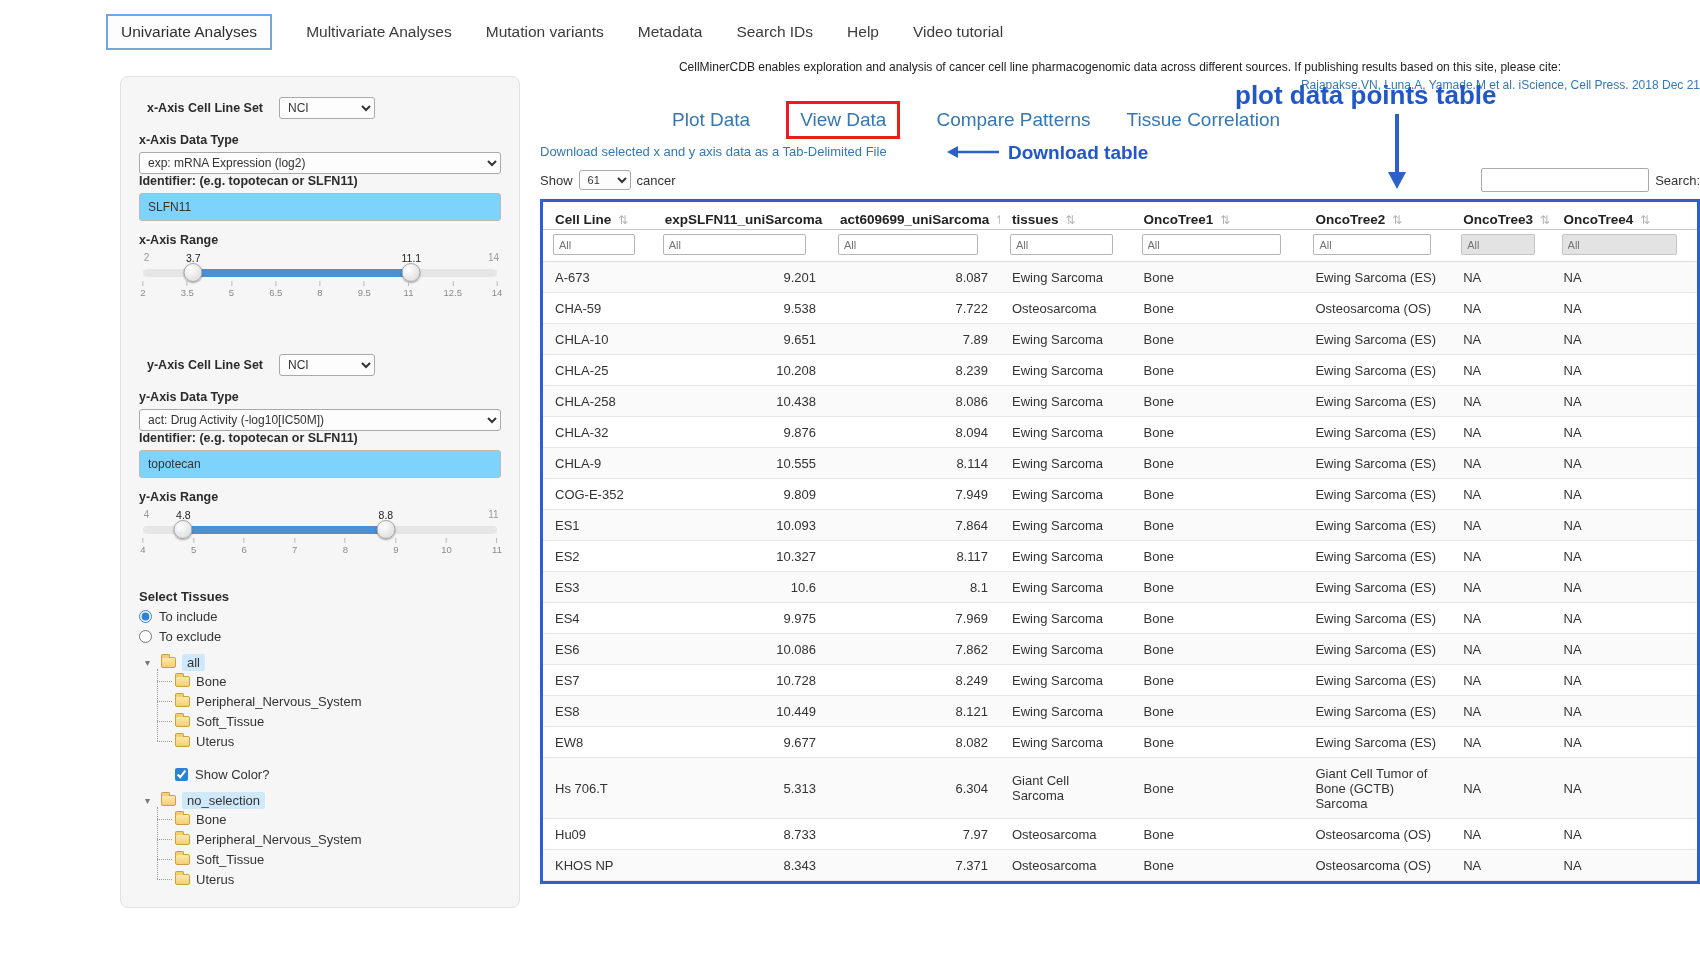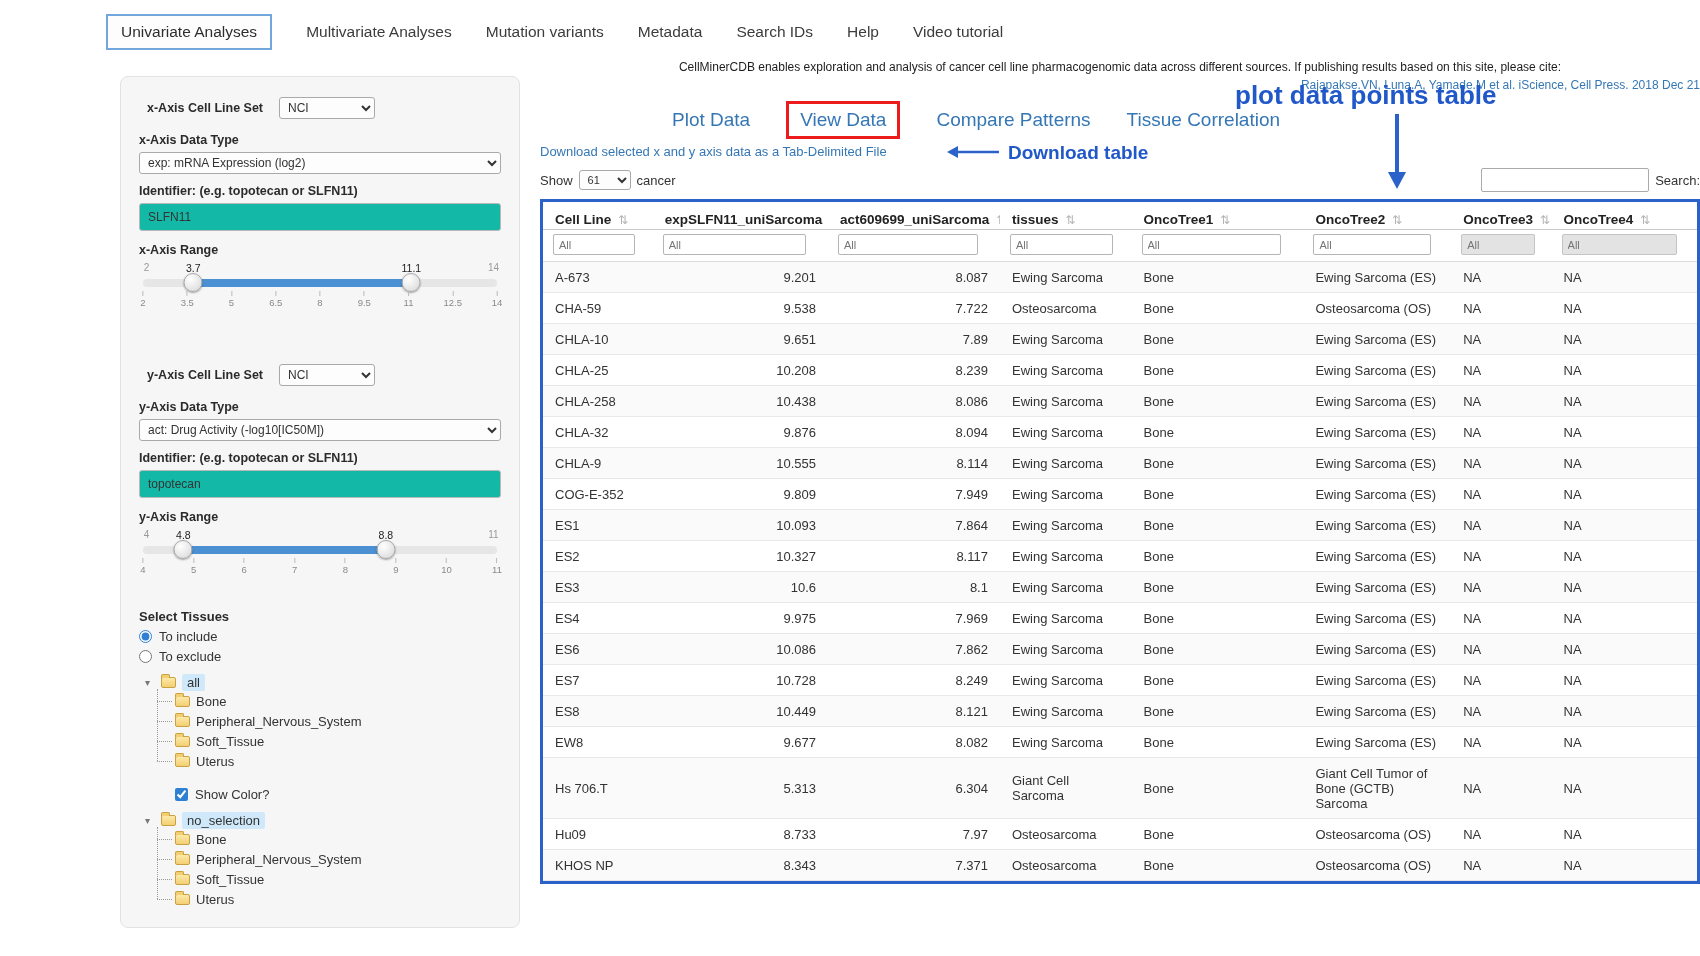--- a/index.html
+++ b/index.html
@@ -19,24 +19,24 @@
   .sidebar {
     position:absolute; left:120px; top:76px; width:400px; min-height:756px;
     background:#f6f6f6; border:1px solid #e2e2e2; border-radius:8px;
     padding:16px 18px 18px 18px;
   }
   .lbl { font-weight:bold; font-size:12.5px; color:#2b2b2b; margin:0 0 5px 0; }
   .inline-row { display:flex; align-items:center; gap:8px; margin-bottom:10px; }
   .inline-row .lbl { margin:8px; }
   select { font-size:12px; padding:2px 4px; border:1px solid #a9a9a9; border-radius:3px; background:#fdfdfd; color:#333; }
   .sel-small { width:96px; }
-  .sel-wide { width:100%; margin-bottom:10px; }
+  .sel-wide { width:100%; }
   .txt-input {
     width:100%; font-size:12px; padding:6px 8px; border:1px solid #b9b9b9; border-radius:3px;
-    background:#14b8a6; color:#333; margin-bottom:12px; font-family:"Liberation Sans", sans-serif;
+    background:#7dd3fc; color:#333; margin-bottom:12px; font-family:"Liberation Sans", sans-serif;
   }
   .group-gap { height:40px; }
   .group-gap-sm { height:22px; }
 
   
   .slider { position:relative; margin:4px 4px 0 4px; height:58px; }
   .sl-labels { position:relative; height:15px; }
   .sl-labels span { position:absolute; transform:translateX(-50%); white-space:nowrap; }
   .sl-end { font-size:10px; color:#9a9a9a; }
   .sl-val { font-size:10.5px; color:#222; }

